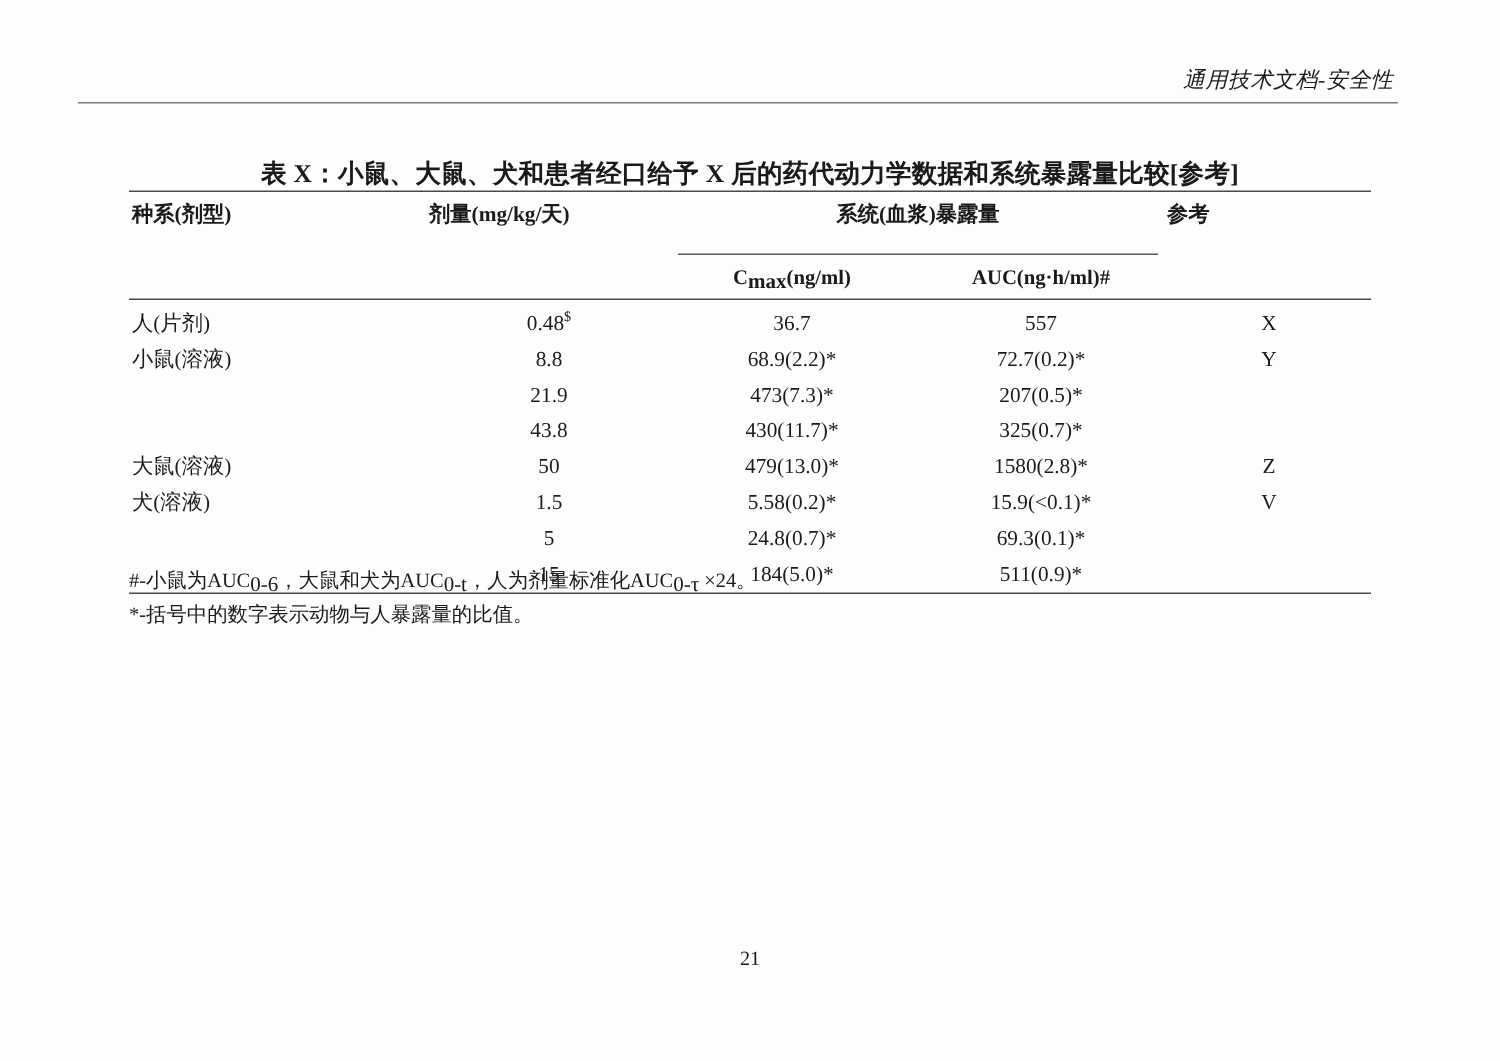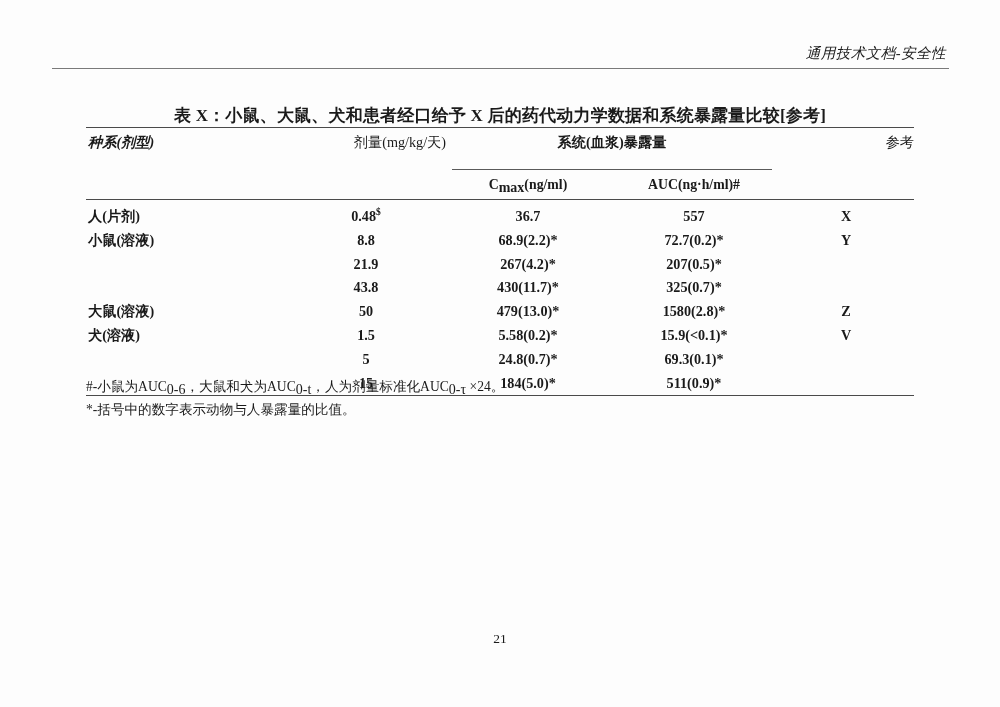--- a/index.html
+++ b/index.html
@@ -20,21 +20,21 @@
     position: absolute;
     inset: 0;
     background: #fdfdfd;
   }
 
   
   .header-zone {
     position: absolute;
     top: 44px;
     left: 52px;
-    right: 51px;
+    right: 68px;
     height: 28px;
   }
   .header-text {
     text-align: right;
     font-style: italic;
     font-size: 14.5px;
     letter-spacing: 0.5px;
     color: #1b1b1b;
     padding-right: 3px;
     white-space: nowrap;
@@ -84,36 +84,35 @@
   .rule-bottom td {
     border-top: 1.4px solid #4a4a4a;
     height: 0;
     padding: 0;
     font-size: 0;
     line-height: 0;
   }
 
   th, td {
     font-size: 14.2px;
-    font-weight: bold;
+    font-weight: normal;
     padding: 0;
     vertical-align: baseline;
   }
 
   th.h-main {
-    font-weight: normal;
-    text-align: right;
+    font-weight: bold;
+    text-align: left;
     padding: 5px 0 5px 0;
     height: 22px;
   }
   th.h-species {
     font-weight: bold;
     text-align: left;
     padding: 5px 0 5px 2px;
-    font-style: italic;
   }
   th.h-span {
     font-weight: bold;
     text-align: center;
     padding: 5px 0 3px 0;
   }
   th.h-span .span-inner {
     display: block;
     border-bottom: 1.1px solid #5a5a5a;
     padding-bottom: 17px;
@@ -242,21 +241,21 @@
           <tr>
             <td class="species">小鼠(溶液)</td>
             <td class="num">8.8</td>
             <td class="num">68.9(2.2)*</td>
             <td class="num">72.7(0.2)*</td>
             <td class="ref">Y</td>
           </tr>
           <tr>
             <td class="species"></td>
             <td class="num">21.9</td>
-            <td class="num">267(4.2)*</td>
+            <td class="num">473(7.3)*</td>
             <td class="num">207(0.5)*</td>
             <td class="ref"></td>
           </tr>
           <tr>
             <td class="species"></td>
             <td class="num">43.8</td>
             <td class="num">430(11.7)*</td>
             <td class="num">325(0.7)*</td>
             <td class="ref"></td>
           </tr>

